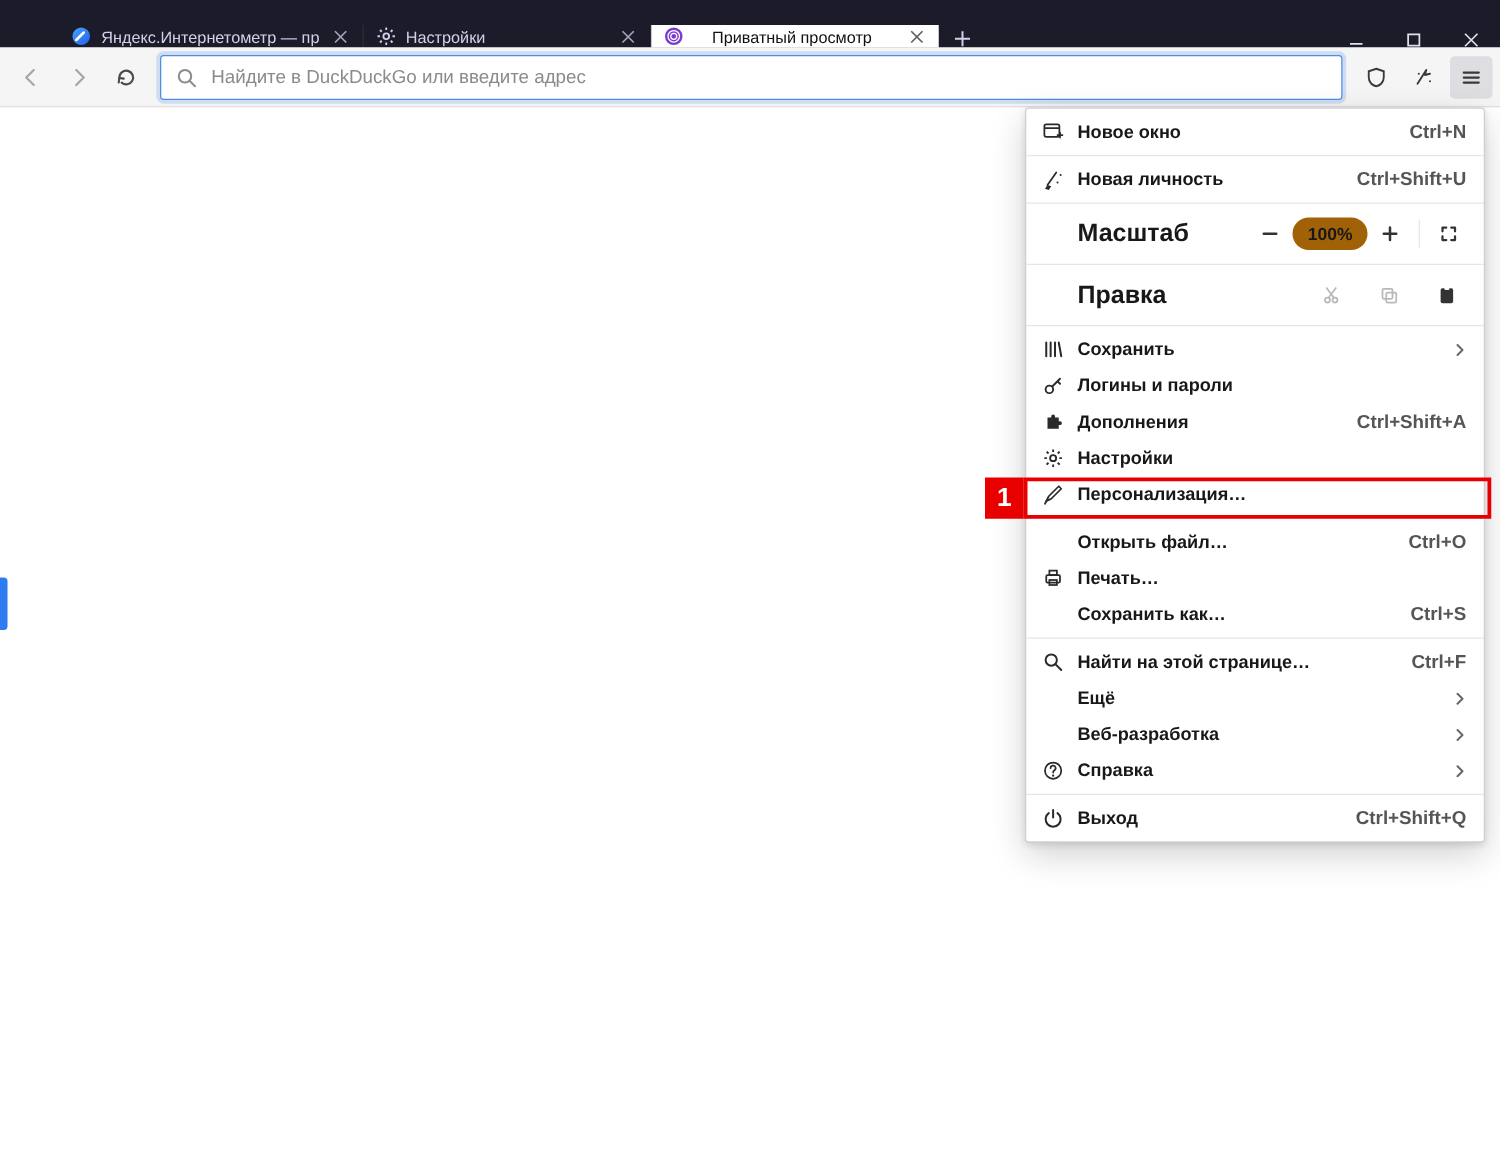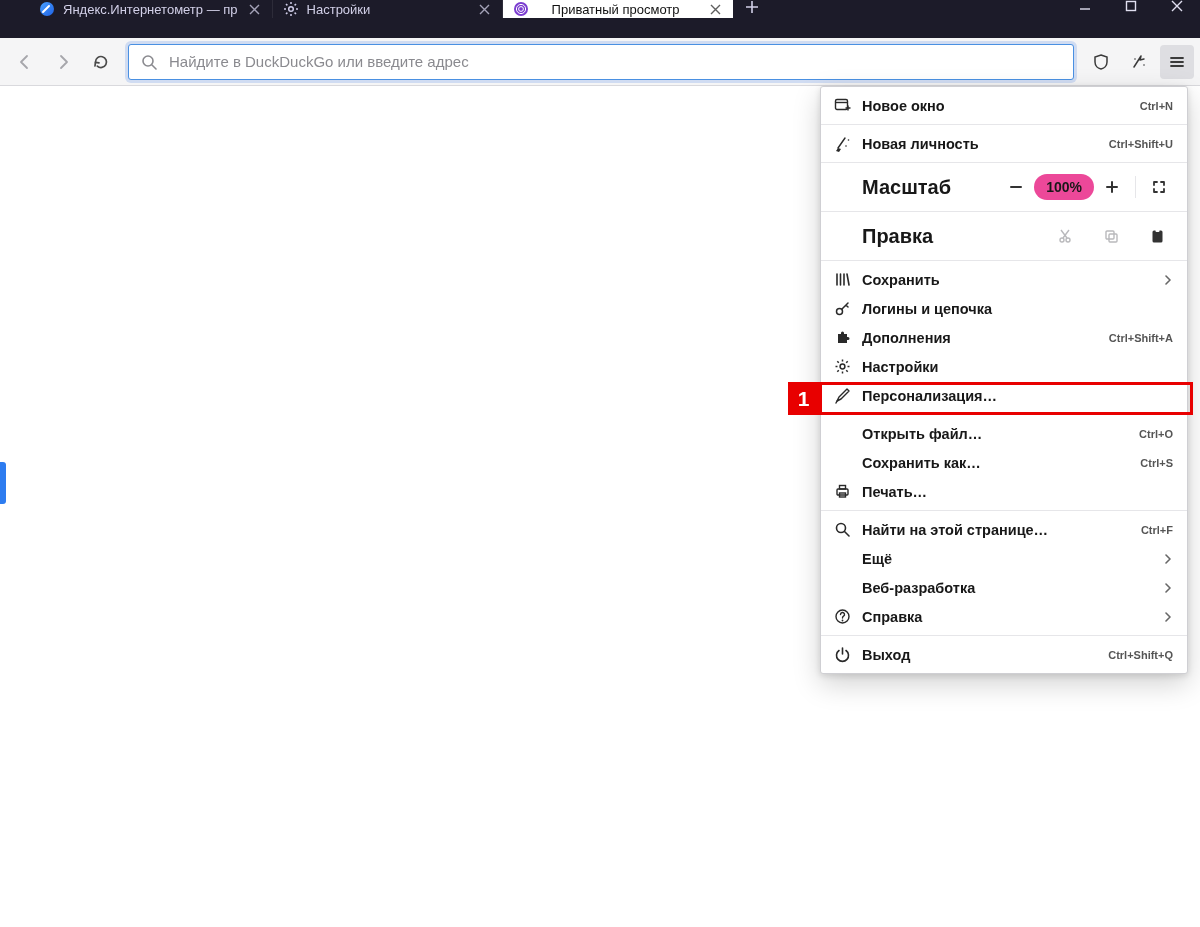--- a/index.html
+++ b/index.html
@@ -24,25 +24,25 @@
     font-family: "Segoe UI", Arial, sans-serif;
     font-size: 14px;
     color: var(--ink);
     background: #fff;
     position: relative;
   }
 
   
   .tabbar {
     display: flex;
-    align-items: flex-start;
+    align-items: flex-end;
     height: 38px;
     background: var(--tabbar-bg);
     color: var(--tab-fg);
-    padding-left: 29px;
+    padding-left: 47px;
   }
   .tab {
     display: flex;
     align-items: center;
     gap: 8px;
     min-width: 230px;
     max-width: 275px;
     padding: 0 8px 0 10px;
     position: relative;
     border-right: 1px solid rgba(255,255,255,.08);
@@ -169,21 +169,21 @@
     white-space: nowrap;
   }
   .menu-row .m-icon {
     width: 18px; height: 18px;
     display: flex; align-items: center; justify-content: center;
     color: var(--icon);
     fill: var(--icon);
   }
   .menu-row .m-icon.blank { visibility: hidden; }
   .menu-row .m-label { flex: 1; font-size: 14.5px; color: var(--ink); }
-  .menu-row .m-shortcut { font-size: 11px; color: var(--shortcut); }
+  .menu-row .m-shortcut { font-size: 15px; color: var(--shortcut); }
   .menu-row .m-chevron { color: #676767; }
   .menu-sep {
     height: 1px;
     background: var(--menu-sep);
     margin: 4px 0;
   }
 
   .menu-zoom, .menu-edit {
     display: flex;
     align-items: center;
@@ -200,21 +200,21 @@
   }
   .zoom-btn {
     width: 36px; height: 30px;
     display: flex; align-items: center; justify-content: center;
     color: #333;
   }
   .zoom-pct {
     height: 26px;
     padding: 1px 12px;
     border-radius: 13px;
-    background: #ec4899;
+    background: #a16207;
     display: flex; align-items: center;
     font-size: 14px;
   }
   .zoom-divider {
     width: 1px; height: 22px;
     background: var(--menu-sep);
     margin: 0 5px;
   }
   .edit-controls { display: flex; gap: 6px; }
   .edit-btn {
@@ -493,21 +493,21 @@
     </span>
   </div>
 
   <div class="menu-row">
     <span class="m-icon">
       <svg width="17" height="17" viewBox="0 0 17 17">
           <circle cx="5.5" cy="11.5" r="3" fill="none" stroke="currentColor" stroke-width="1.5"></circle>
           <path d="M8 9 L14 3 M12 5 L14 7" stroke="currentColor" stroke-width="1.5" stroke-linecap="round"></path>
         </svg>
     </span>
-    <span class="m-label">Логины и цепочка</span>
+    <span class="m-label">Логины и пароли</span>
   </div>
 
   <div class="menu-row">
     <span class="m-icon">
       <svg width="17" height="17" viewBox="0 0 17 17">
           <path d="M4 5 h3 v-1 a1.5 1.5 0 1 1 3 0 v1 h3 v3 h1 a1.5 1.5 0 1 1 0 3 h-1 v3 h-9 z" fill="currentColor"></path>
         </svg>
     </span>
     <span class="m-label">Дополнения</span>
     <span class="m-shortcut">Ctrl+Shift+A</span>
@@ -544,34 +544,34 @@
 
   <div class="menu-sep"></div>
 
   <div class="menu-row">
     <span class="m-icon blank"></span>
     <span class="m-label">Открыть файл…</span>
     <span class="m-shortcut">Ctrl+O</span>
   </div>
 
   <div class="menu-row">
+    <span class="m-icon">
+      <svg width="17" height="17" viewBox="0 0 17 17">
+          <rect x="3" y="6" width="11" height="6" rx="1" fill="none" stroke="currentColor" stroke-width="1.4"></rect>
+          <rect x="5.5" y="2.5" width="6" height="3.5" fill="none" stroke="currentColor" stroke-width="1.4"></rect>
+          <rect x="5.5" y="10" width="6" height="4" fill="none" stroke="currentColor" stroke-width="1.4"></rect>
+        </svg>
+    </span>
+    <span class="m-label">Печать…</span>
+  </div>
+
+  <div class="menu-row">
     <span class="m-icon blank"></span>
     <span class="m-label">Сохранить как…</span>
     <span class="m-shortcut">Ctrl+S</span>
-  </div>
-
-  <div class="menu-row">
-    <span class="m-icon">
-      <svg width="17" height="17" viewBox="0 0 17 17">
-          <rect x="3" y="6" width="11" height="6" rx="1" fill="none" stroke="currentColor" stroke-width="1.4"></rect>
-          <rect x="5.5" y="2.5" width="6" height="3.5" fill="none" stroke="currentColor" stroke-width="1.4"></rect>
-          <rect x="5.5" y="10" width="6" height="4" fill="none" stroke="currentColor" stroke-width="1.4"></rect>
-        </svg>
-    </span>
-    <span class="m-label">Печать…</span>
   </div>
 
   <div class="menu-sep"></div>
 
   <div class="menu-row">
     <span class="m-icon">
       <svg width="17" height="17" viewBox="0 0 17 17">
           <circle cx="7" cy="7" r="4.5" fill="none" stroke="currentColor" stroke-width="1.6"></circle>
           <line x1="10.5" y1="10.5" x2="15" y2="15" stroke="currentColor" stroke-width="1.6" stroke-linecap="round"></line>
         </svg>

